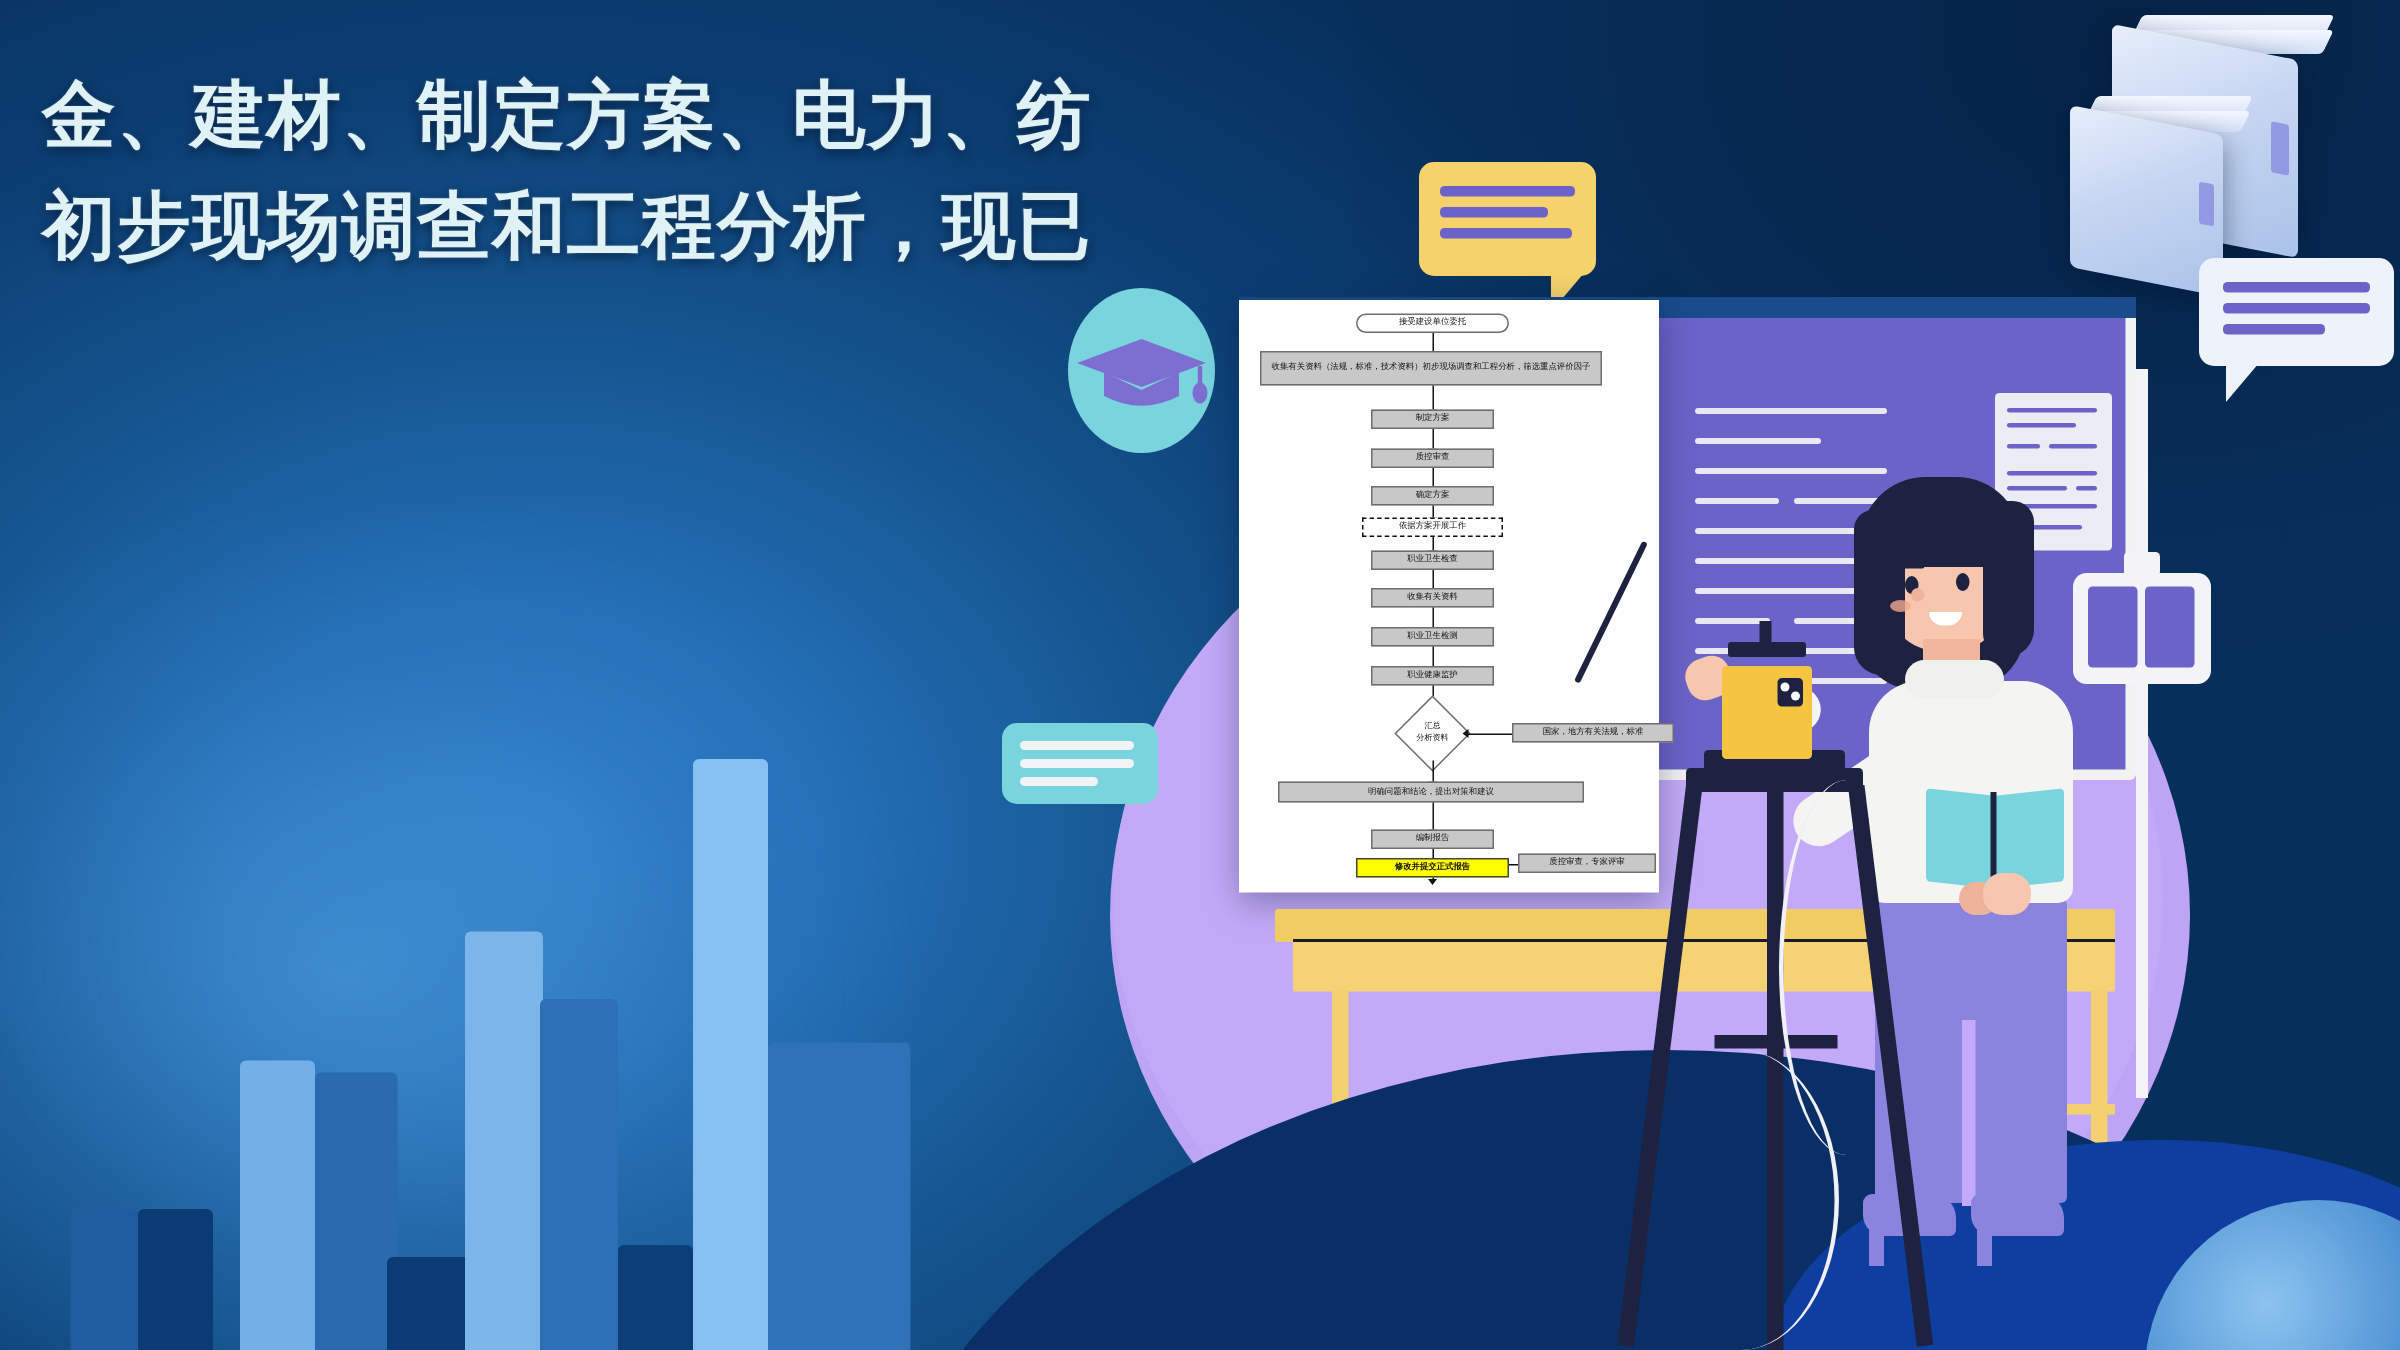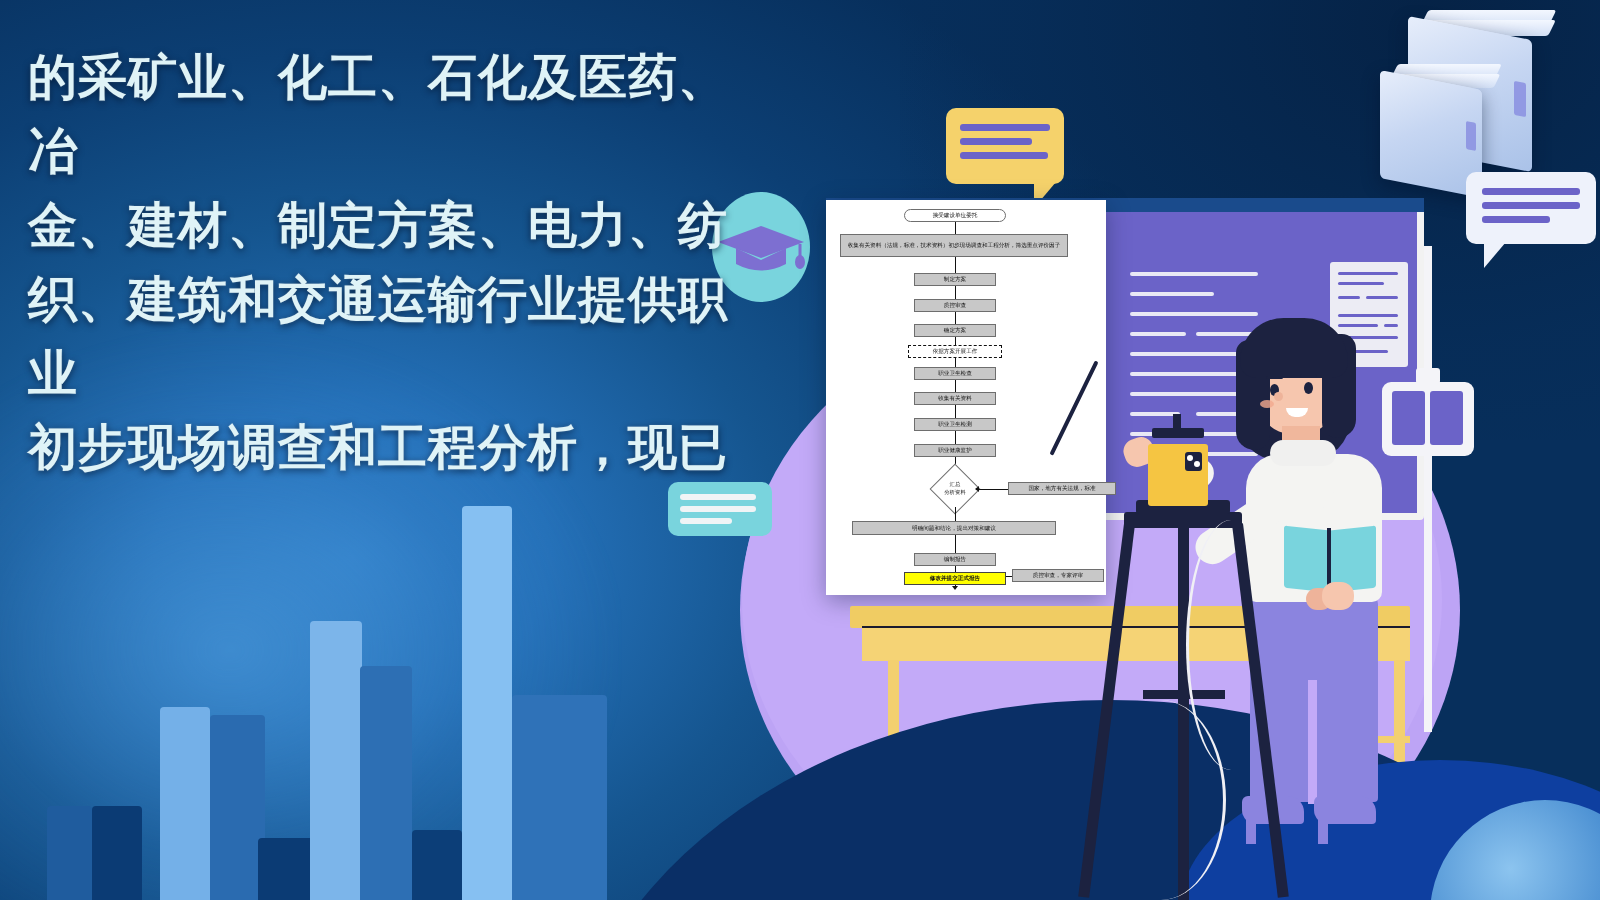--- a/index.html
+++ b/index.html
@@ -431,19 +431,17 @@
   <div id="instr-cap"></div>
   <div id="instr-rod"></div>
   <div id="instr-dial">
     <div class="d1"></div>
       <div class="d2"></div>
   </div>
   <div class="cable" style="left:1186px;top:520px;width:90px;height:250px;border-left-color:#f0f0f5;border-top:none;border-right:none;border-bottom:none;"></div>
   <div class="cable" style="left:1096px;top:700px;width:130px;height:200px;border-left-color:#f0f0f5;border-top:none;border-right:none;border-bottom:none;transform:scaleX(-1);"></div>
 
   <div id="headline">
-    <div>的采矿业、化工、石化及医药、冶</div>
     <div>金、建材、制定方案、电力、纺</div>
-    <div>织、建筑和交通运输行业提供职业</div>
     <div>初步现场调查和工程分析，现已</div>
   </div>
 
 </div>
 
 </body></html>

